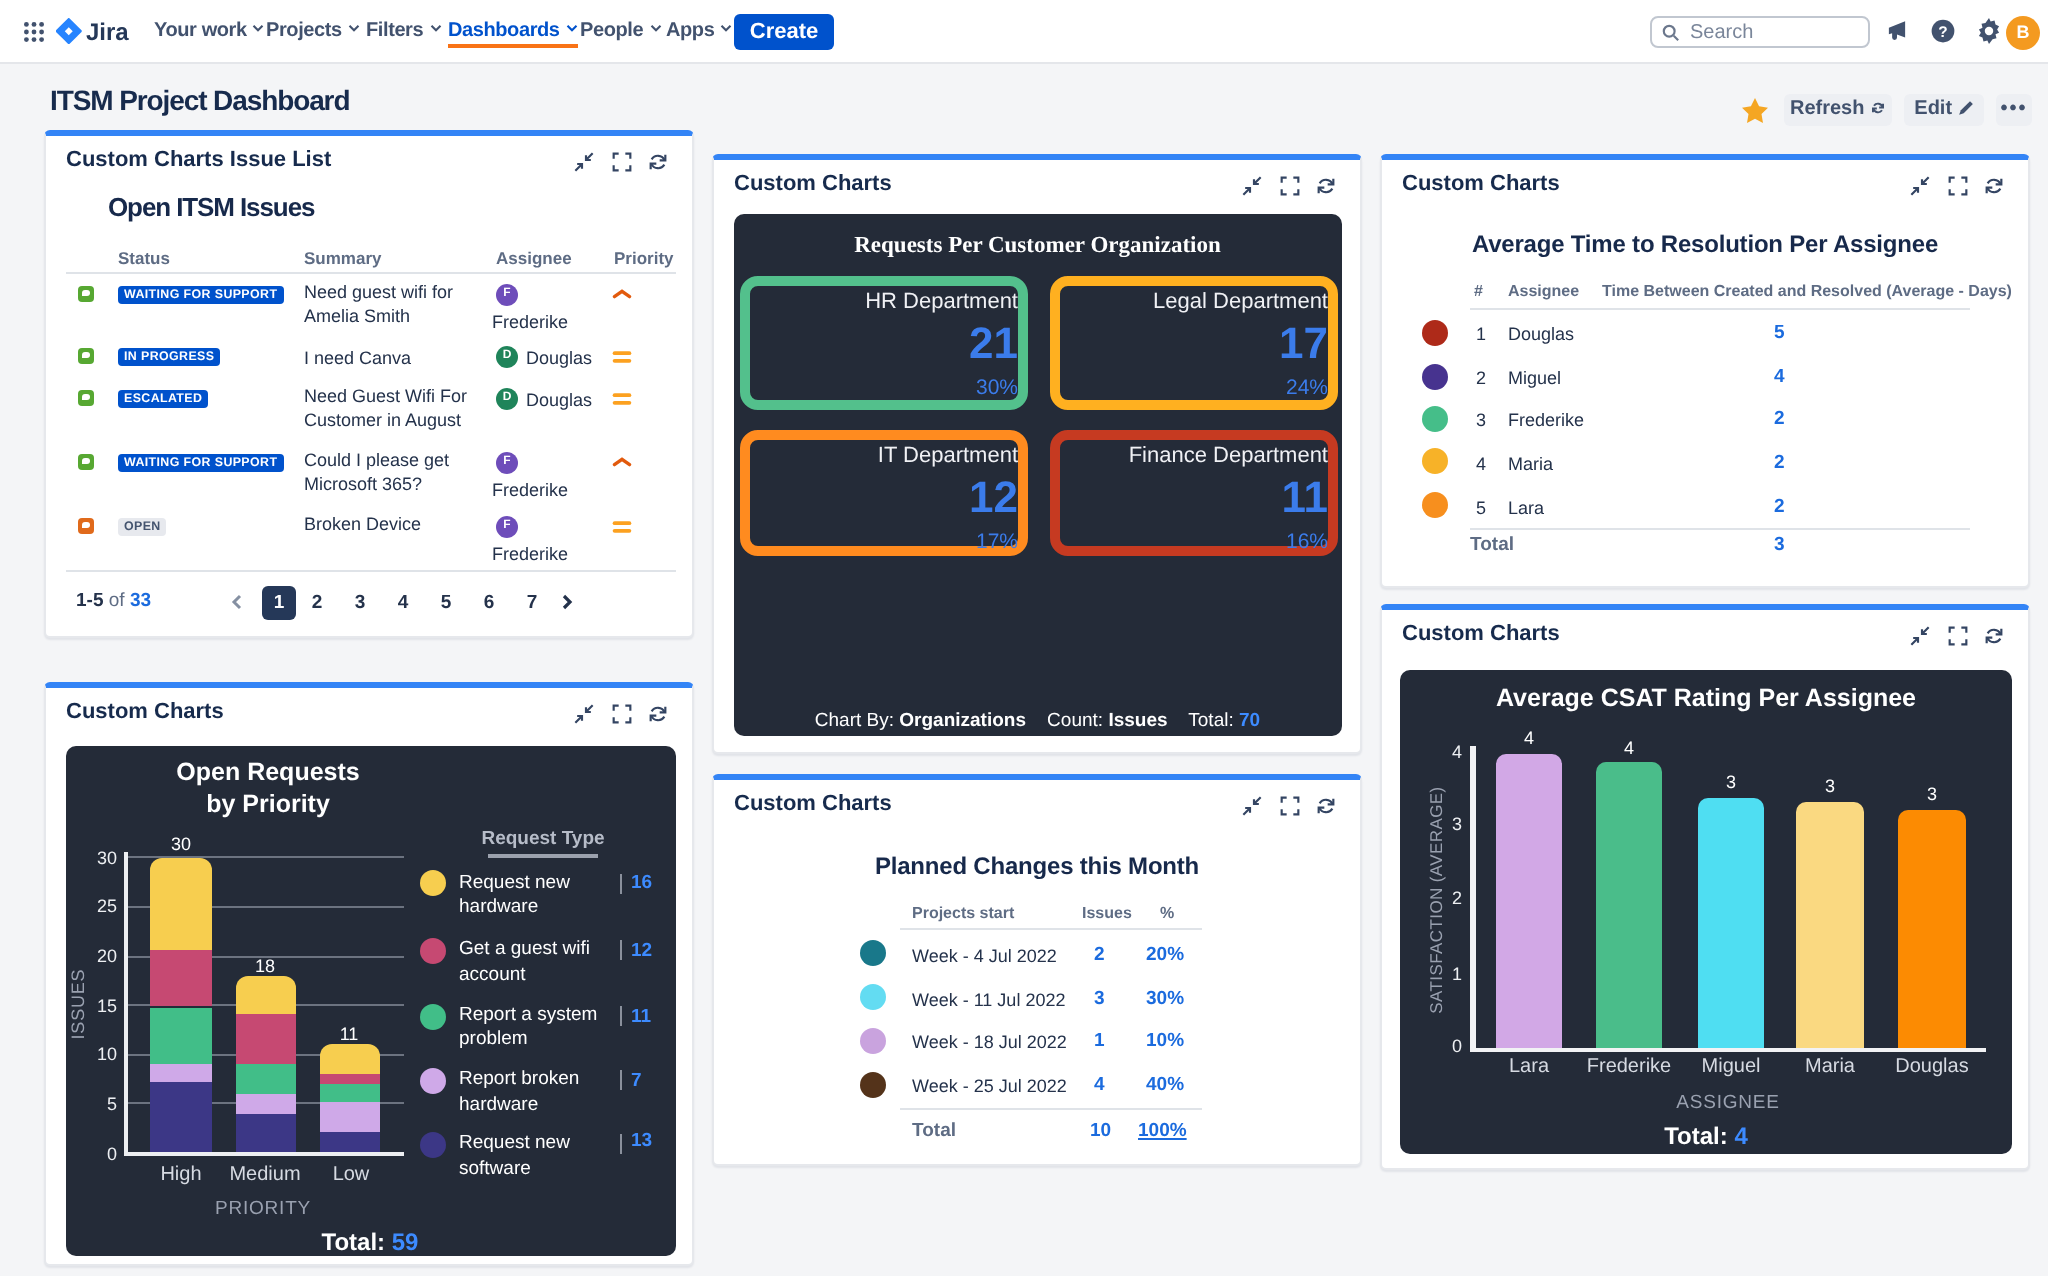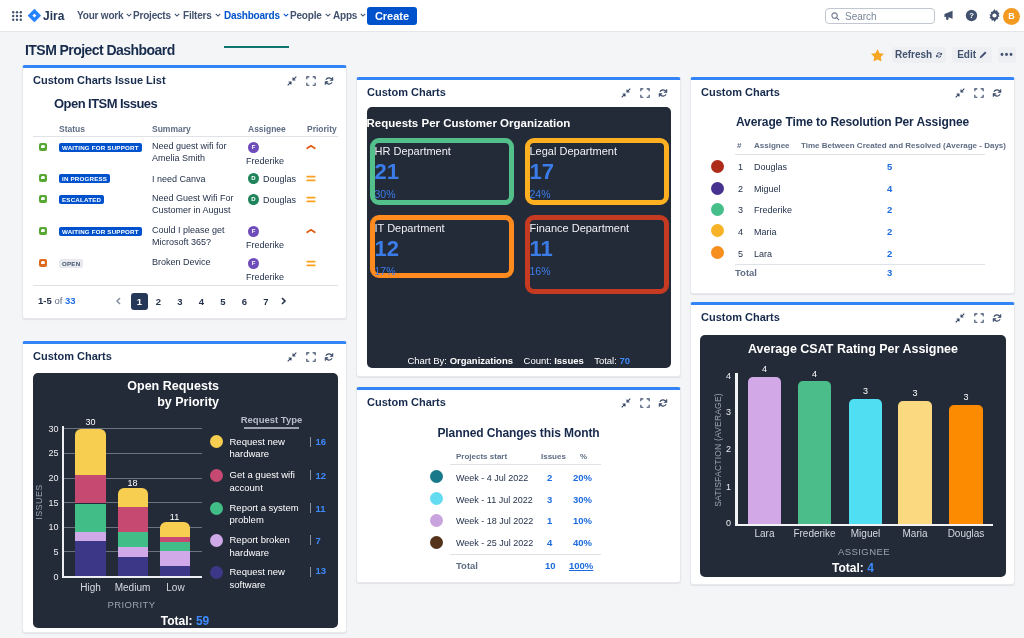--- a/index.html
+++ b/index.html
@@ -19,21 +19,21 @@
 .ric { position:absolute; width:8px; height:8px; border-radius:2px; }
 .ric.g { background:#57A832; }
 .ric.o { background:#E06A1B; }
 .ric:after { content:""; position:absolute; left:2px; top:1.8px; width:4.2px; height:3.6px; background:#fff; border-radius:1.8px 1.8px 1.8px 0; }
 .badge { position:absolute; height:9px; background:#0052CC; border-radius:2px; color:#fff; font-size:6.2px; font-weight:bold; letter-spacing:0.2px; line-height:9.5px; padding:0 3px; }
 .badge.gray { background:#E7E9EE; color:#44546F; }
 .av { position:absolute; width:11px; height:11px; border-radius:50%; color:#fff; font-size:6px; font-weight:bold; text-align:center; line-height:11px; }
 .av.p { background:#6E4DBA; }
 .av.d { background:#1F845A; }
 .pg { position:absolute; top:225px; width:17px; height:17px; font-size:9.5px; font-weight:bold; color:#24324B; text-align:center; line-height:17px; }
-.tile { position:absolute; border:5.3px solid; border-radius:9px; text-align:left; }
+.tile { position:absolute; border:5.3px solid; border-radius:9px; text-align:right; }
 .tt { margin-top:1.5px; font-size:11px; color:#F0F1F5; }
 .tn { margin-top:3px; font-size:22px; font-weight:bold; color:#3B7CEB; line-height:24px; }
 .tp { margin-top:4.5px; font-size:10.5px; color:#3B7CEB; }
 .grid { position:absolute; left:30px; width:139px; height:1px; background:#6C7380; }
 .ylab { position:absolute; left:0; width:26px; text-align:right; font-size:9px; color:#EDEFF2; }
 .ylab2 { position:absolute; left:10px; width:21px; text-align:right; font-size:9px; color:#EDEFF2; }
 .seg { position:absolute; left:0; width:100%; }
 .xlab { position:absolute; text-align:center; font-size:10px; color:#D6DAE2; }
 .ldot { position:absolute; left:177px; width:13px; height:13px; border-radius:50%; }
 .ltxt { position:absolute; left:197px; width:80px; font-size:9.5px; line-height:12.7px; color:#FFFFFF; }
@@ -68,21 +68,21 @@
   <div class="navitem" style="left:43px; color:#253858; font-size:12px; letter-spacing:0;">Jira</div>
   <div class="navitem" style="left:77px;">Your work<svg class="chev" viewBox="0 0 8 8">
         <path d="M1 2.5l3 3 3-3" stroke="#42526E" stroke-width="1.4" fill="none"></path>
       </svg></div>
   <div class="navitem" style="left:133px;">Projects<svg class="chev" viewBox="0 0 8 8">
         <path d="M1 2.5l3 3 3-3" stroke="#42526E" stroke-width="1.4" fill="none"></path>
       </svg></div>
   <div class="navitem" style="left:183px;">Filters<svg class="chev" viewBox="0 0 8 8">
         <path d="M1 2.5l3 3 3-3" stroke="#42526E" stroke-width="1.4" fill="none"></path>
       </svg></div>
-  <div class="navitem" style="left:224px; color:#0052CC; height:48px; line-height:31px; border-bottom:2px solid #0f766e;">Dashboards<svg class="chev" viewBox="0 0 8 8">
+  <div class="navitem" style="left:224px; color:#0052CC; height:24px; line-height:31px; border-bottom:2px solid #f97316;">Dashboards<svg class="chev" viewBox="0 0 8 8">
         <path d="M1 2.5l3 3 3-3" stroke="#0052CC" stroke-width="1.4" fill="none"></path>
       </svg></div>
   <div class="navitem" style="left:290px;">People<svg class="chev" viewBox="0 0 8 8">
         <path d="M1 2.5l3 3 3-3" stroke="#42526E" stroke-width="1.4" fill="none"></path>
       </svg></div>
   <div class="navitem" style="left:333px;">Apps<svg class="chev" viewBox="0 0 8 8">
         <path d="M1 2.5l3 3 3-3" stroke="#42526E" stroke-width="1.4" fill="none"></path>
       </svg></div>
   <div style="position:absolute;left:367px;top:7px;width:50px;height:18px;background:#0052CC;border-radius:3px;color:#fff;font-size:11px;font-weight:bold;text-align:center;line-height:18px;">Create</div>
   <div style="position:absolute;left:825px;top:8px;width:110px;height:16px;border:1px solid #C1C7D0;border-radius:4px;">
@@ -237,37 +237,37 @@
     <svg width="10" height="10" viewBox="0 0 12 12">
         <g stroke="#344563" stroke-width="1.3" fill="none">
           <path d="M2.2 4.4A4.4 4.4 0 0 1 10 4.9"></path>
           <path d="M10.4 1.6v3.4H7"></path>
           <path d="M9.8 7.6A4.4 4.4 0 0 1 2 7.1"></path>
           <path d="M1.6 10.4V7H5"></path>
         </g>
       </svg>
   </div>
   <div class="dark" style="left:9.5px;top:26.5px;width:304.5px;height:261.5px;">
-    <div class="wtxt" style="left:0;top:10.5px;width:100%;text-align:left;font-size:11.5px;font-weight:bold;">Requests Per Customer Organization</div>
+    <div class="wtxt" style="left:0;top:10.5px;width:100%;text-align:center;font-size:11.5px;font-weight:bold;font-family:Liberation Serif, serif;">Requests Per Customer Organization</div>
     <div class="tile" style="left:3px;top:31.5px;width:144.5px;height:67px;border-color:#53C08C;">
       <div class="tt">HR Department</div>
         <div class="tn">21</div>
         <div class="tp">30%</div>
     </div>
     <div class="tile" style="left:158px;top:31.5px;width:144.5px;height:67px;border-color:#FFB020;">
       <div class="tt">Legal Department</div>
         <div class="tn">17</div>
         <div class="tp">24%</div>
     </div>
     <div class="tile" style="left:3px;top:108.5px;width:144.5px;height:63px;border-color:#FF8B1F;">
       <div class="tt">IT Department</div>
         <div class="tn">12</div>
         <div class="tp">17%</div>
     </div>
-    <div class="tile" style="left:158px;top:108.5px;width:144.5px;height:79px;border-color:#C63A21;">
+    <div class="tile" style="left:158px;top:108.5px;width:144.5px;height:63px;border-color:#C63A21;">
       <div class="tt">Finance Department</div>
         <div class="tn">11</div>
         <div class="tp">16%</div>
     </div>
     <div class="wtxt" style="left:0;top:248.5px;width:100%;text-align:center;font-size:9.5px;">Chart By: <b>Organizations</b>&nbsp;&nbsp;&nbsp; Count: <b>Issues</b>&nbsp;&nbsp;&nbsp; Total: <b style="color:#3D8BFF">70</b></div>
   </div>
 </div>
 
 <div class="card" id="c3" style="left:690px;top:77px;width:325px;height:217px;">
   <div class="cardhead">Custom Charts</div>
@@ -337,21 +337,21 @@
     <svg width="10" height="10" viewBox="0 0 12 12">
         <g stroke="#344563" stroke-width="1.3" fill="none">
           <path d="M2.2 4.4A4.4 4.4 0 0 1 10 4.9"></path>
           <path d="M10.4 1.6v3.4H7"></path>
           <path d="M9.8 7.6A4.4 4.4 0 0 1 2 7.1"></path>
           <path d="M1.6 10.4V7H5"></path>
         </g>
       </svg>
   </div>
   <div class="dark" style="left:9.5px;top:29px;width:305px;height:255px;">
-    <div class="wtxt" style="left:16.5px;top:5px;width:170px;text-align:right;font-size:12.5px;font-weight:bold;line-height:16px;">Open Requests<br>by Priority</div>
+    <div class="wtxt" style="left:16.5px;top:5px;width:170px;text-align:center;font-size:12.5px;font-weight:bold;line-height:16px;">Open Requests<br>by Priority</div>
 
     <div class="grid" style="top:55.2px;"></div>
     <div class="grid" style="top:79.9px;"></div>
     <div class="grid" style="top:104.5px;"></div>
     <div class="grid" style="top:129.1px;"></div>
     <div class="grid" style="top:153.7px;"></div>
     <div class="grid" style="top:178.3px;"></div>
 
     <div class="ylab" style="top:50.7px;">30</div>
     <div class="ylab" style="top:75.4px;">25</div>

